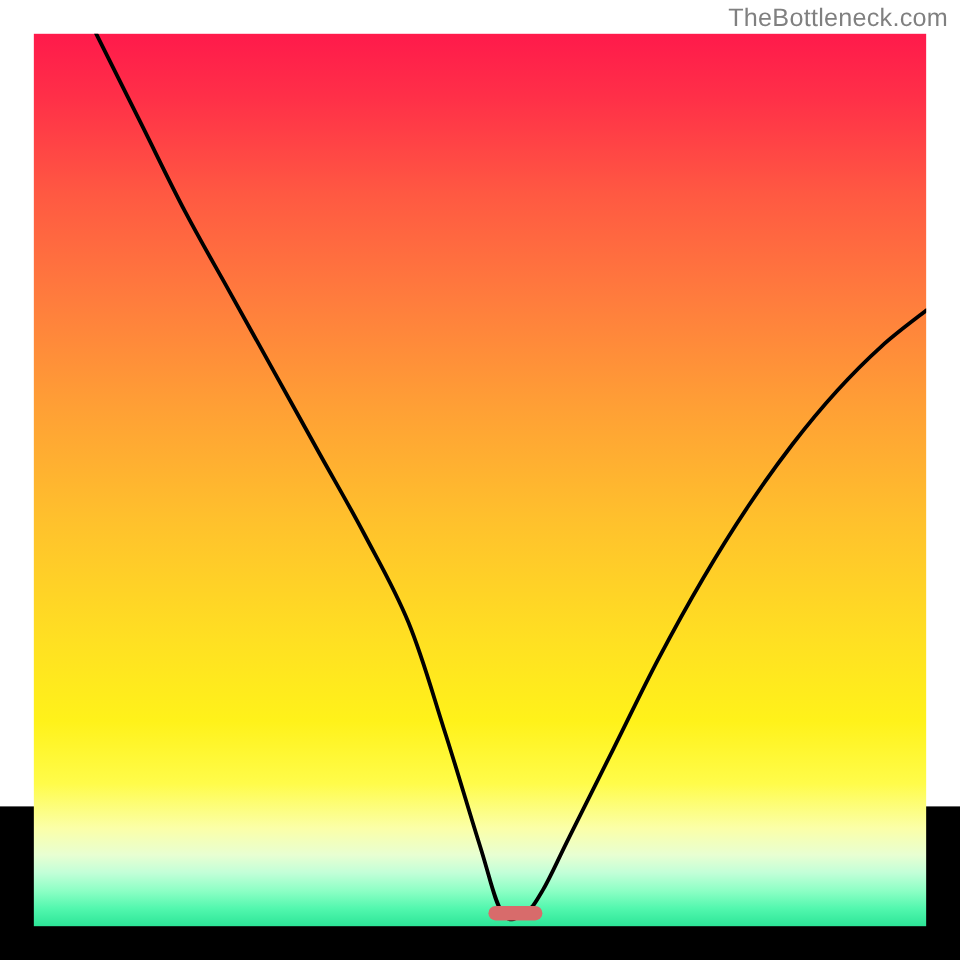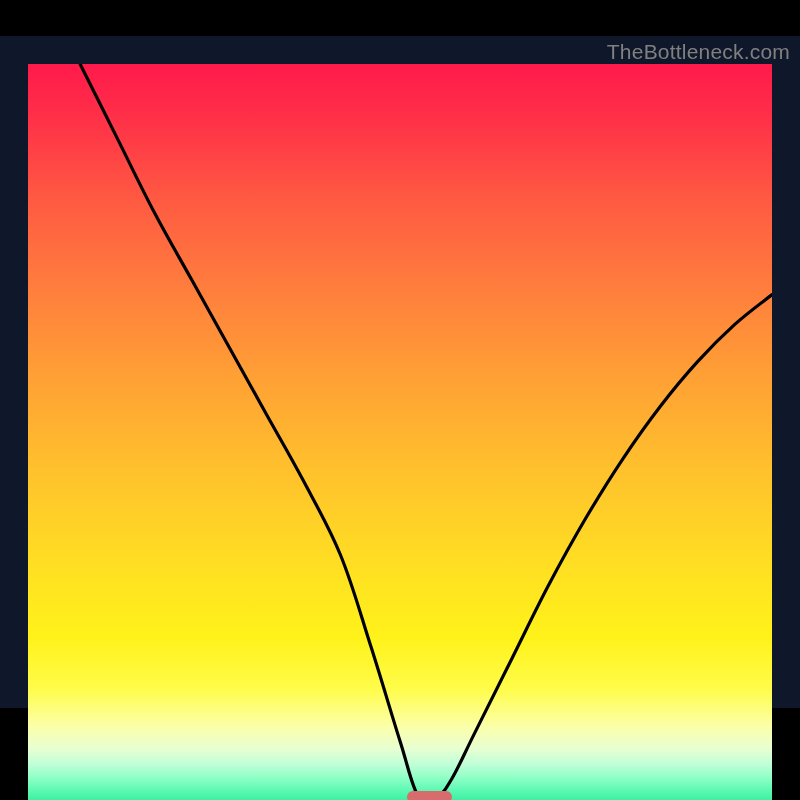--- a/index.html
+++ b/index.html
@@ -8,22 +8,21 @@
     width: 800px;
     height: 800px;
     overflow: hidden;
     background: #000;
     font-family: Arial, Helvetica, sans-serif;
   }
   .frame {
     position: relative;
     width: 800px;
     height: 672px;
-    background: #0f172a;
-    margin-top: 36px;
+    background: #ffffff;
   }
   .watermark {
     position: absolute;
     top: 4px;
     right: 10px;
     color: #808080;
     font-size: 21px;
     font-weight: 500;
     letter-spacing: 0.2px;
     z-index: 20;

